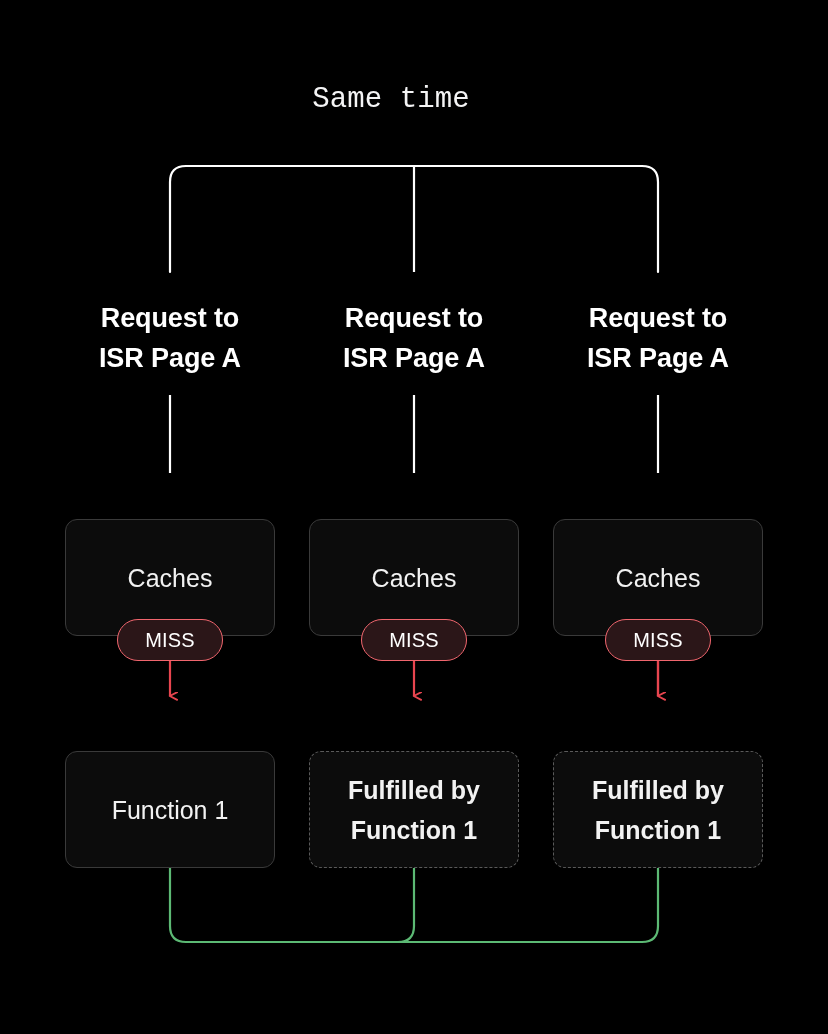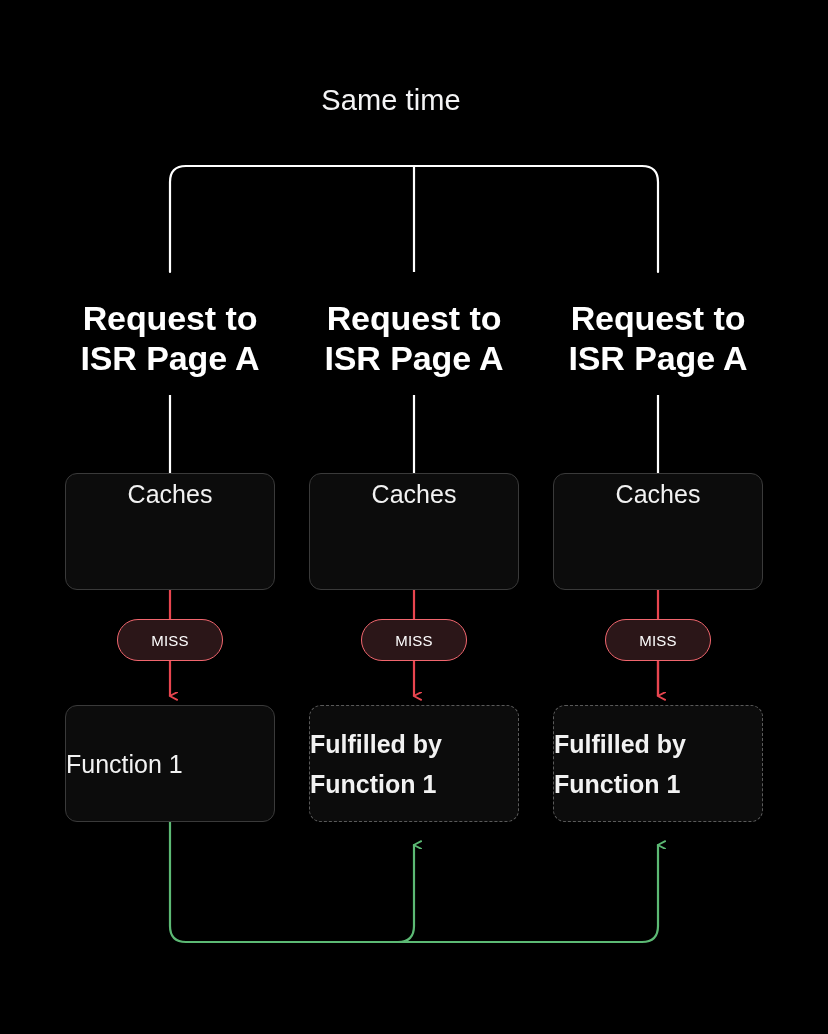--- a/index.html
+++ b/index.html
@@ -32,63 +32,65 @@
   .title {
     position: absolute;
     left: 0;
     top: 81px;
     width: 782px;
     text-align: center;
     font-size: 29px;
     line-height: 38px;
     color: #f4f4f5;
     letter-spacing: 0.1px;
+    font-family: Liberation Mono, monospace;
   }
 
   .col-heading {
     position: absolute;
     top: 298px;
     width: 240px;
     text-align: center;
-    font-size: 34px;
+    font-size: 27px;
     line-height: 40px;
     font-weight: bold;
     color: #ffffff;
     letter-spacing: -0.1px;
   }
   .col-heading .l2 { display: block; }
 
   .node {
     position: absolute;
     box-sizing: border-box;
     border-radius: 12px;
     background: #0c0c0c;
     display: flex;
-    align-items: flex-start;
+    align-items: center;
     justify-content: center;
     text-align: center;
     color: #f2f2f2;
     font-size: 25px;
     line-height: 40px;
+    margin-top: 46px;
   }
   .node.solid  { border: 1.6px solid #3a3a3a; }
   .node.dashed { border: 1.6px dashed #5a5a5a; font-weight: bold; }
 
   .badge {
     position: absolute;
     box-sizing: border-box;
     height: 42px;
     border-radius: 21px;
     background: #2b1618;
     border: 1.8px solid #f1666e;
     display: flex;
     align-items: center;
     justify-content: center;
     color: #ffffff;
-    font-size: 15px;
+    font-size: 20px;
     letter-spacing: 0.2px;
   }
 </style>
 </head>
 <body>
 
 <div id="stage">
 
   <svg id="svg-layer" viewBox="0 0 828 1034">
     <defs>

